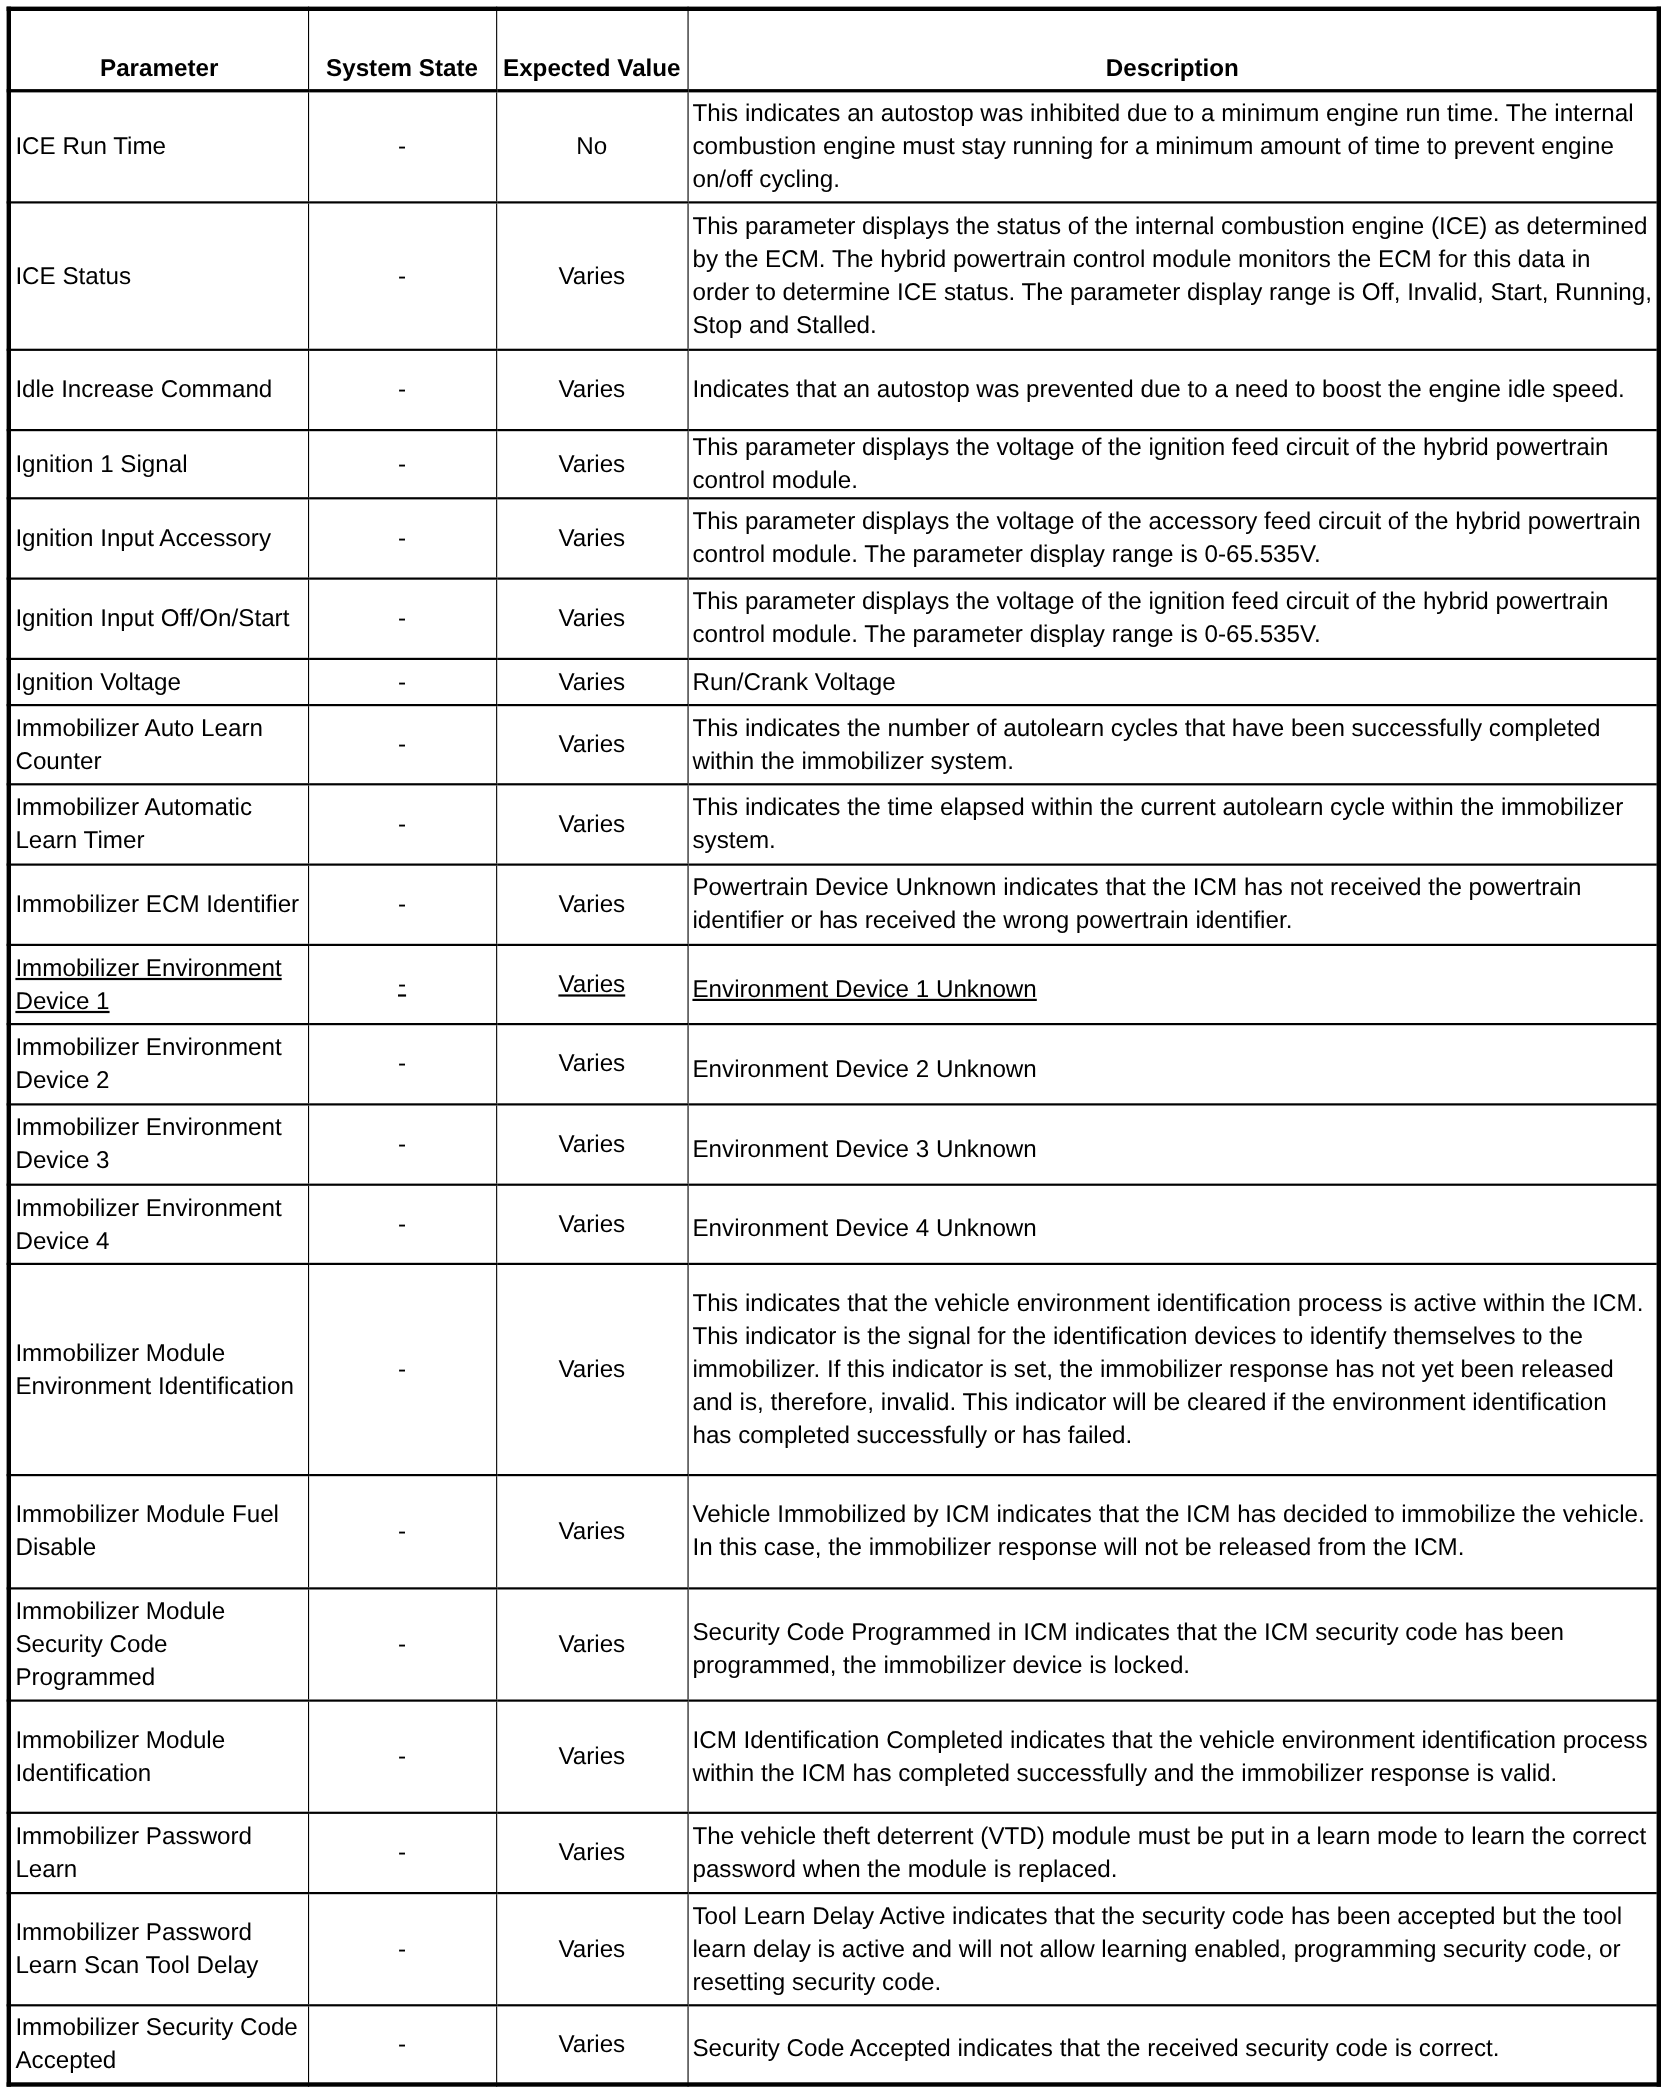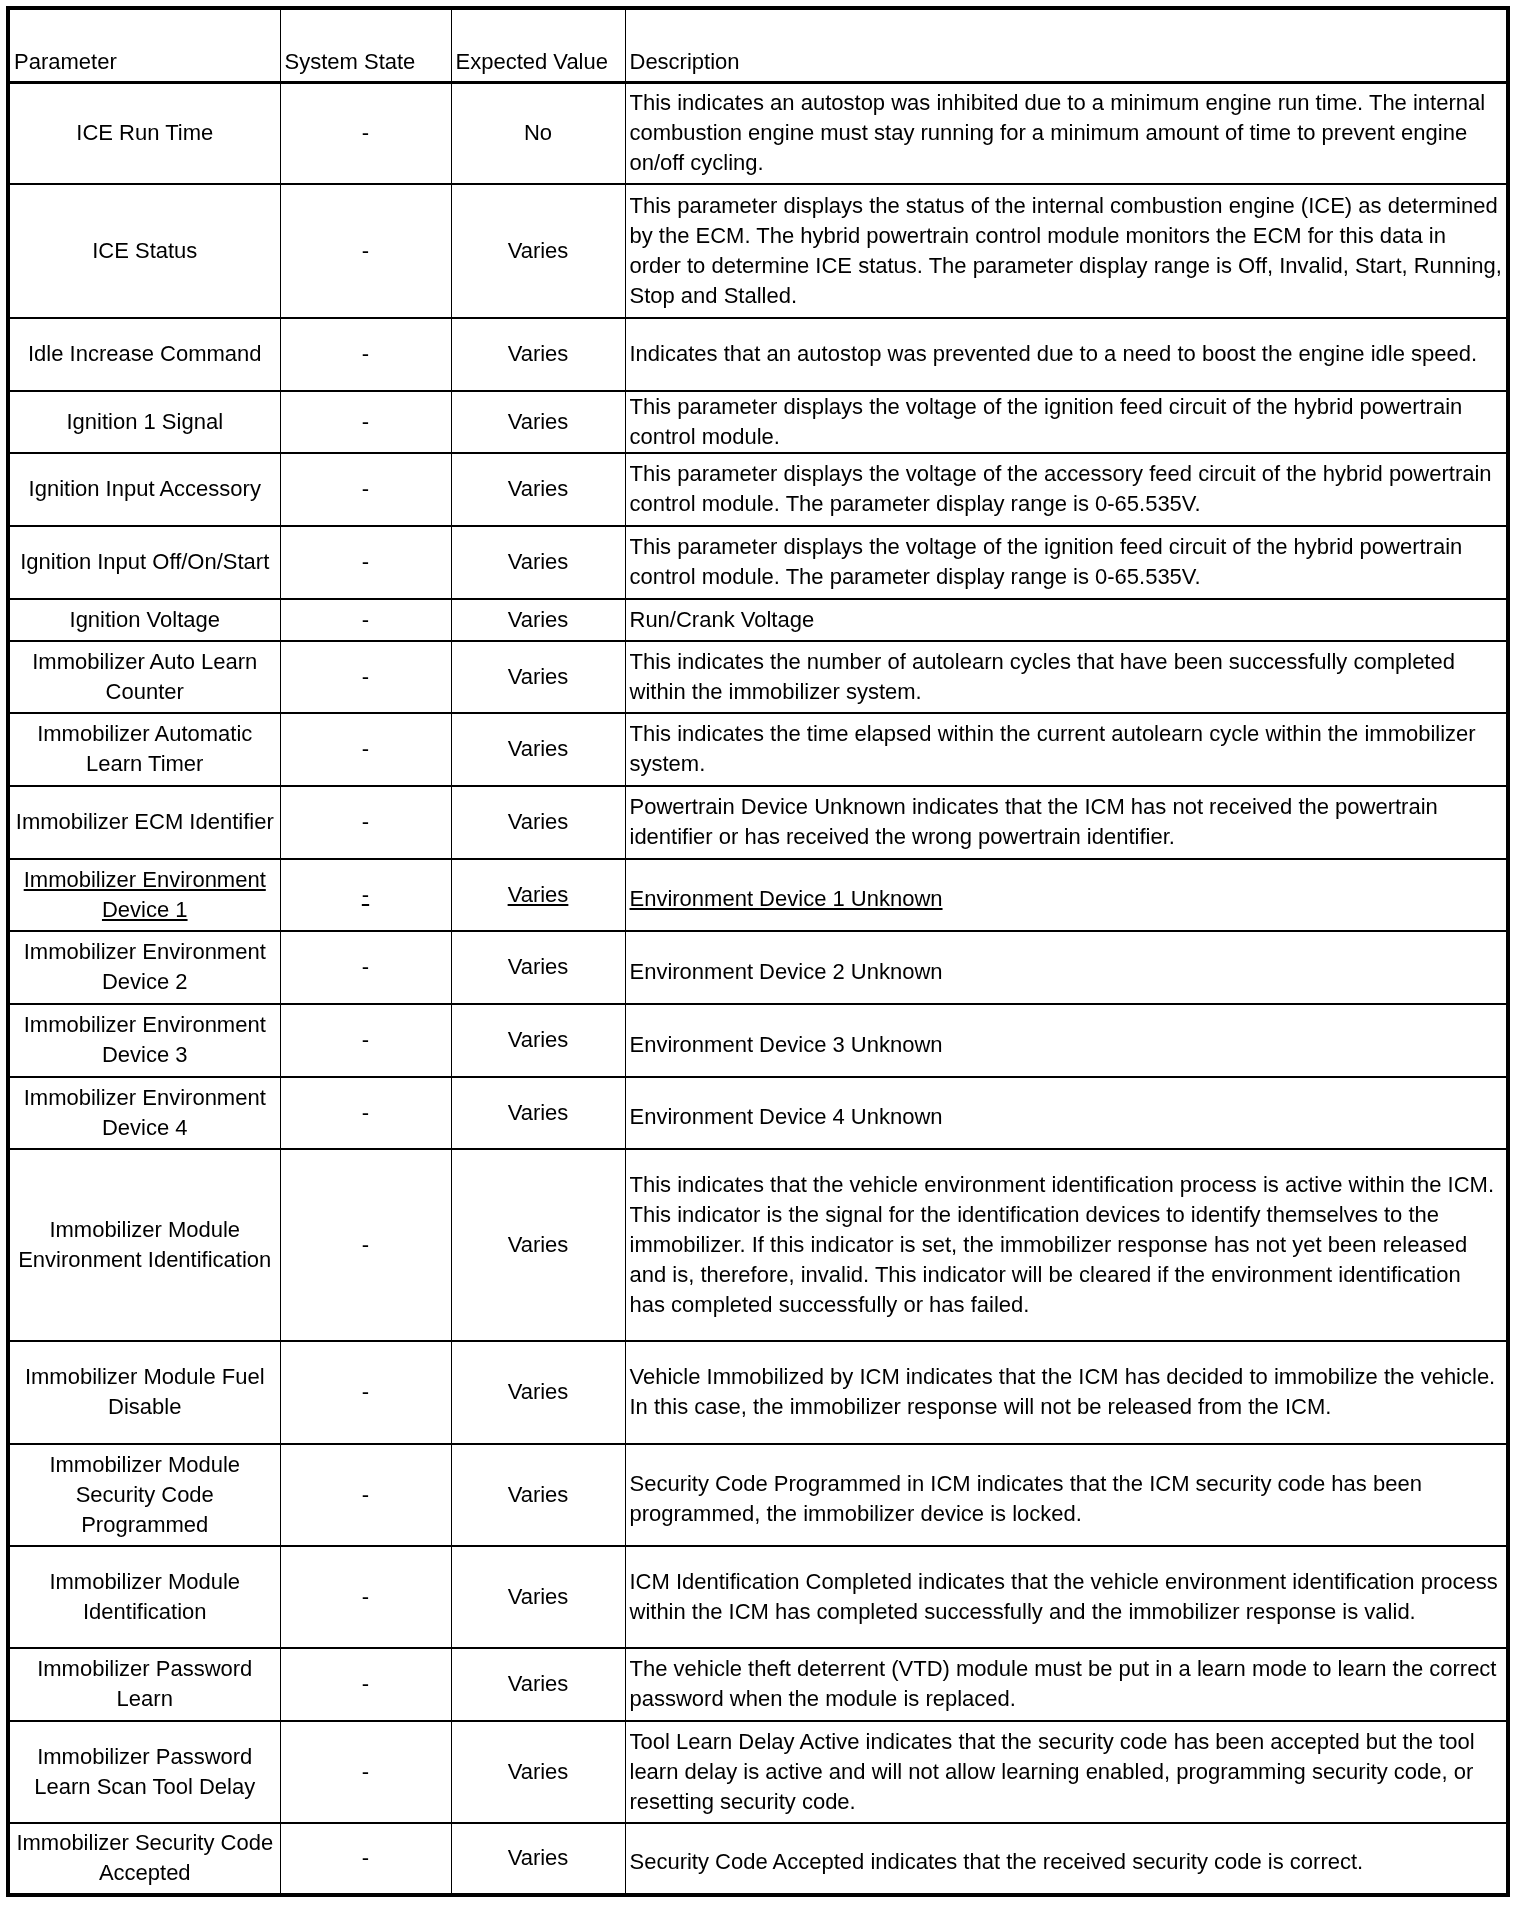--- a/index.html
+++ b/index.html
@@ -21,30 +21,30 @@
   col.c-desc { width: auto; }
   th, td {
     border-left: 1.5px solid #000;
     border-right: 1.5px solid #000;
     border-top: 2px solid #000;
     border-bottom: 2px solid #000;
     padding: 0 4px;
     vertical-align: middle;
   }
   thead th {
-    font-weight: normal;
-    text-align: left;
+    font-weight: bold;
+    text-align: center;
     vertical-align: bottom;
     padding-bottom: 4px;
     height: 67px;
     border-bottom: 3px solid #000;
   }
   thead th.th-desc { vertical-align: bottom; }
   td.c-state, td.c-exp { text-align: center; }
-  td.c-param { text-align: center; }
+  td.c-param { text-align: left; }
   td.c-desc { text-align: left; }
   td.desc-bottom { vertical-align: bottom; padding-bottom: 16px; margin-top: 18px; }
 </style>
 </head>
 <body>
 
 <div class="table-wrap">
   <table>
     <colgroup>
       <col class="c-param">

